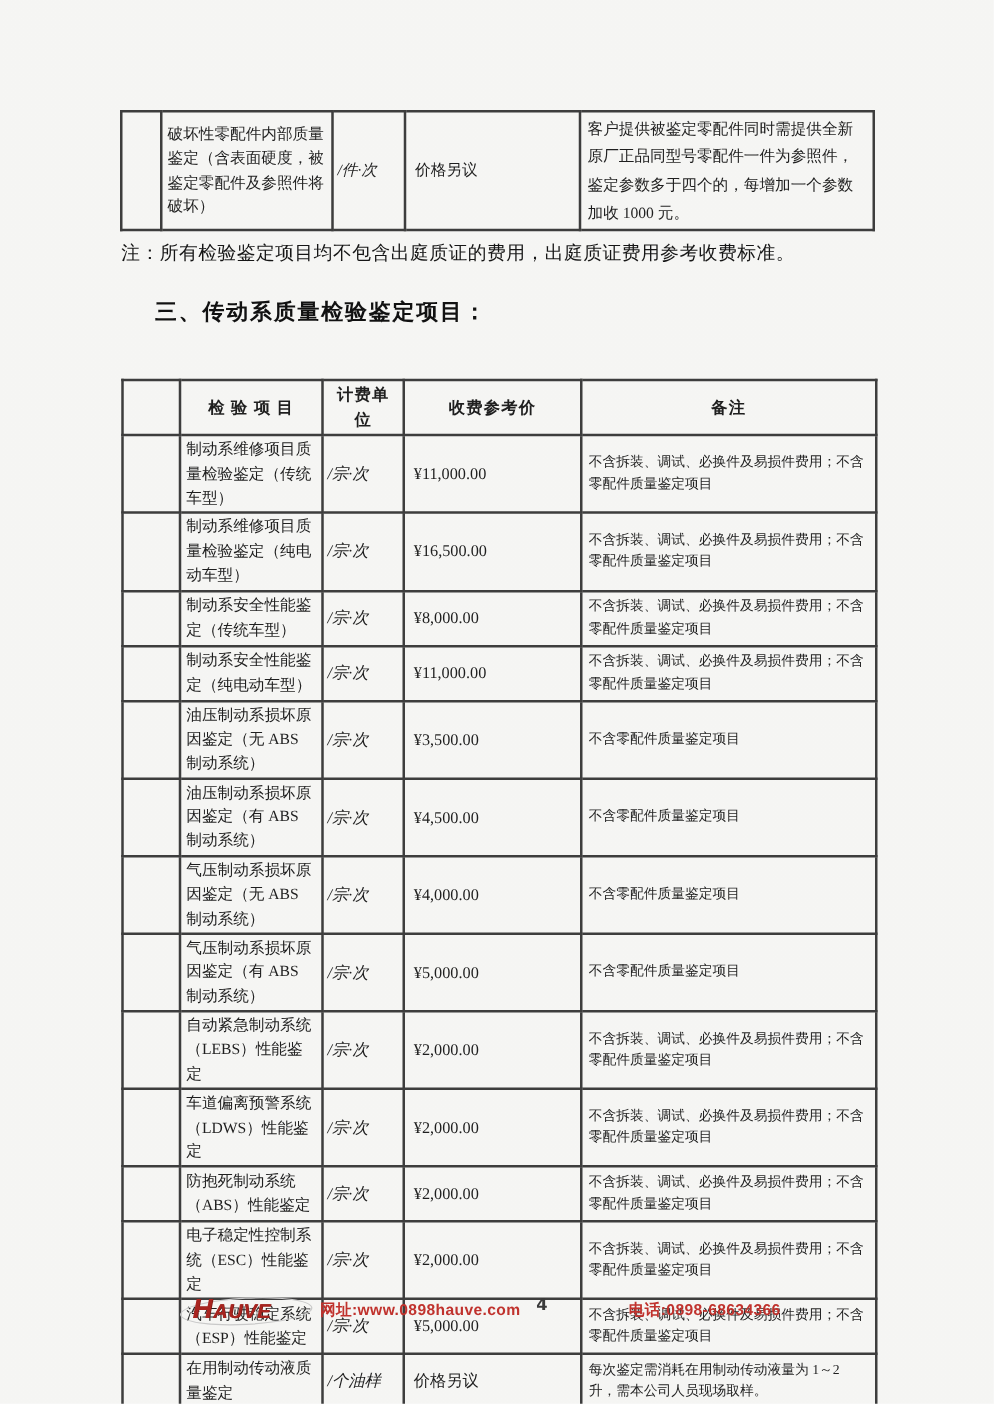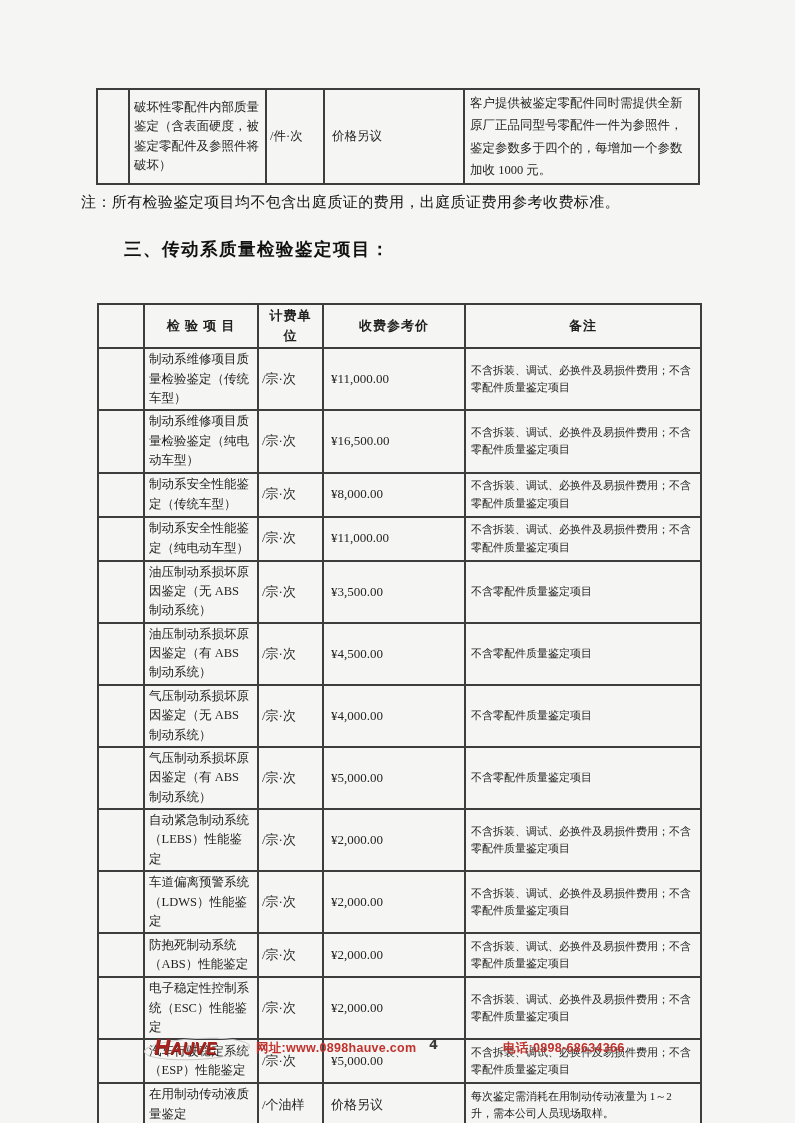--- a/index.html
+++ b/index.html
@@ -22,38 +22,38 @@
     vertical-align:middle;
     overflow:hidden;
   }
   
   .top-table{position:absolute;left:96px;top:88px;width:602px;height:97px;}
   .top-table td{font-size:12.5px;}
   .top-table .c-num{text-align:center;font-family:"DejaVu Sans",sans-serif;font-size:13px;}
   .top-table .c-remark{line-height:1.8;font-size:12.5px;}
   
   .note{
-    position:absolute;left:81px;top:193px;width:600px;
+    position:absolute;left:97px;top:193px;width:600px;
     font-size:15px;letter-spacing:0.4px;color:#161616;
   }
   .section-title{
     position:absolute;left:124px;top:237px;
     font-size:17.5px;font-weight:bold;letter-spacing:1.5px;color:#111;
   }
   
   .main-table{position:absolute;left:97px;top:303px;width:603px;}
   .main-table thead th{
     height:22px;font-size:13px;font-weight:bold;
     text-align:center;letter-spacing:1px;padding:1px 6px;
   }
   .main-table tbody tr{height:44px;}
   .main-table tbody tr:last-child{height:40px;}
   .c-num{text-align:center;font-family:"DejaVu Sans",sans-serif;font-size:12.5px;color:#222;padding-left:44px;}
   .c-item{font-size:12.5px;padding:1px 4px;margin-top:31px;}
-  .c-unit{font-size:13px;padding:1px 3px;white-space:nowrap;}
+  .c-unit{font-size:13px;padding:1px 3px;white-space:nowrap;font-style:italic;}
   .c-price{font-size:13px;padding:1px 21px 1px 7px;font-family:"Liberation Serif","DejaVu Serif",serif;}
   .c-remark{font-size:11px;padding:1px 5px;}
   
   .footer{position:absolute;left:16px;top:1026px;width:795px;height:60px;}
   .logo{position:absolute;left:138px;top:8px;width:96px;height:26px;}
   .logo-swoosh{
     position:absolute;left:-10px;top:4px;width:104px;height:20px;
     border:1px solid #c9c9c9;border-radius:50%;
     transform:rotate(-3deg);
   }

